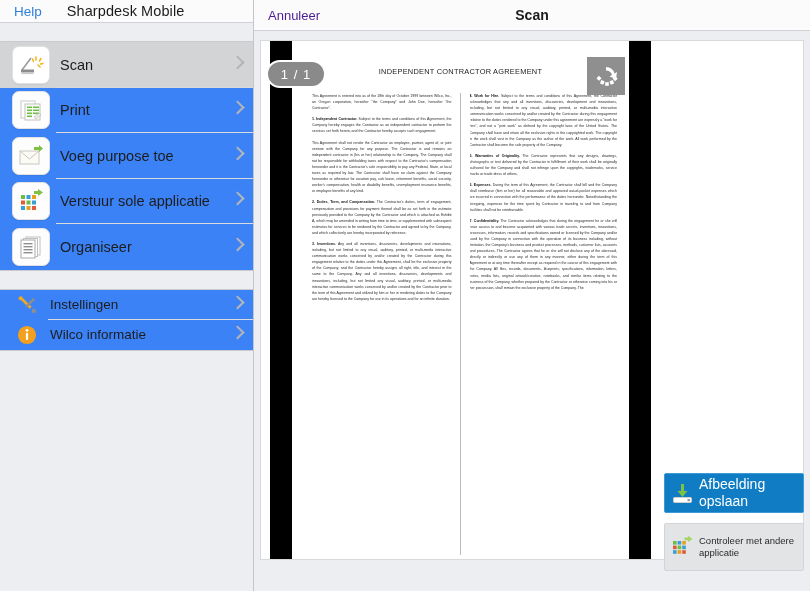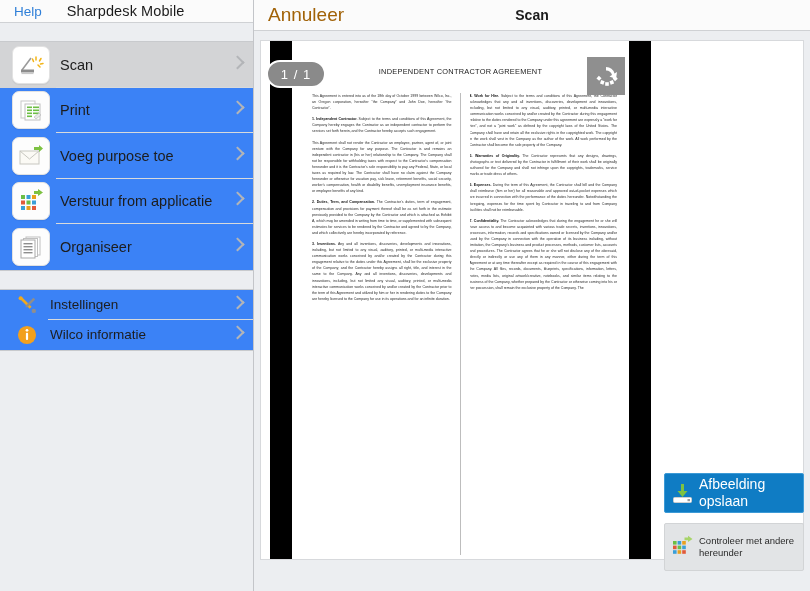--- a/index.html
+++ b/index.html
@@ -69,21 +69,21 @@
 
   
   .right{
     position:relative;width:556px;height:591px;background:#eceef1;
   }
   .right-nav{
     position:relative;height:31px;background:#fbfbfb;
     border-bottom:1px solid #cfd1d4;
     display:flex;align-items:center;box-sizing:border-box;
   }
-  .cancel-btn{color:#a16207;font-size:19px;margin-left:14px;cursor:pointer;}
+  .cancel-btn{color:#4c1d95;font-size:13px;margin-left:14px;cursor:pointer;}
   .right-title{
     position:absolute;left:0;right:0;text-align:center;
     font-size:14px;font-weight:bold;color:#1b1b1b;pointer-events:none;
   }
 
   .viewer{
     position:absolute;left:6px;top:40px;width:544px;height:520px;
     background:#ffffff;border:1px solid #d7d9dc;box-sizing:border-box;
     overflow:hidden;
   }
@@ -228,21 +228,21 @@
               <rect x="4" y="13.5" width="4" height="4" fill="#e25a3a"></rect>
               <rect x="9.5" y="13.5" width="4" height="4" fill="#6cbe45"></rect>
               <rect x="15" y="13.5" width="4" height="4" fill="#3a9fd8"></rect>
               <rect x="4" y="19" width="4" height="4" fill="#3a9fd8"></rect>
               <rect x="9.5" y="19" width="4" height="4" fill="#e8a01e"></rect>
               <rect x="15" y="19" width="4" height="4" fill="#e25a3a"></rect>
             </g>
             <path d="M17 4 h4 v-2 l5 3.5 l-5 3.5 v-2 h-4 z" fill="#7dc242"></path>
           </svg>
         </span>
-        <span class="row-label">Verstuur from applicatie</span>
+        <span class="row-label">Verstuur sole applicatie</span>
         <span class="chev"></span>
         <span class="sep"></span>
       </div>
 
       <div class="row">
         <span class="icon-box">
           <svg width="28" height="28" viewBox="0 0 28 28">
             <rect x="9" y="4" width="14" height="18" fill="#fff" stroke="#c0c0c0"></rect>
             <rect x="6.5" y="5.5" width="14" height="18" fill="#fff" stroke="#c0c0c0"></rect>
             <rect x="4" y="7" width="14" height="18" fill="#fff" stroke="#a9a9a9"></rect>
@@ -360,18 +360,18 @@
               <rect x="4" y="11.6" width="3.6" height="3.6" fill="#e25a3a"></rect>
               <rect x="8.6" y="11.6" width="3.6" height="3.6" fill="#6cbe45"></rect>
               <rect x="13.2" y="11.6" width="3.6" height="3.6" fill="#3a9fd8"></rect>
               <rect x="4" y="16.2" width="3.6" height="3.6" fill="#3a9fd8"></rect>
               <rect x="8.6" y="16.2" width="3.6" height="3.6" fill="#e8a01e"></rect>
               <rect x="13.2" y="16.2" width="3.6" height="3.6" fill="#e25a3a"></rect>
             </g>
             <path d="M15.5 3.5 h3.5 v-1.8 l4.5 3.2 l-4.5 3.2 v-1.8 h-3.5 z" fill="#a8d46a"></path>
           </svg>
         </span>
-        <span class="lbl">Controleer met andere hereunder</span>
+        <span class="lbl">Controleer met andere applicatie</span>
       </div>
     </div>
 
   </div>
 </div>
 
 </body></html>

